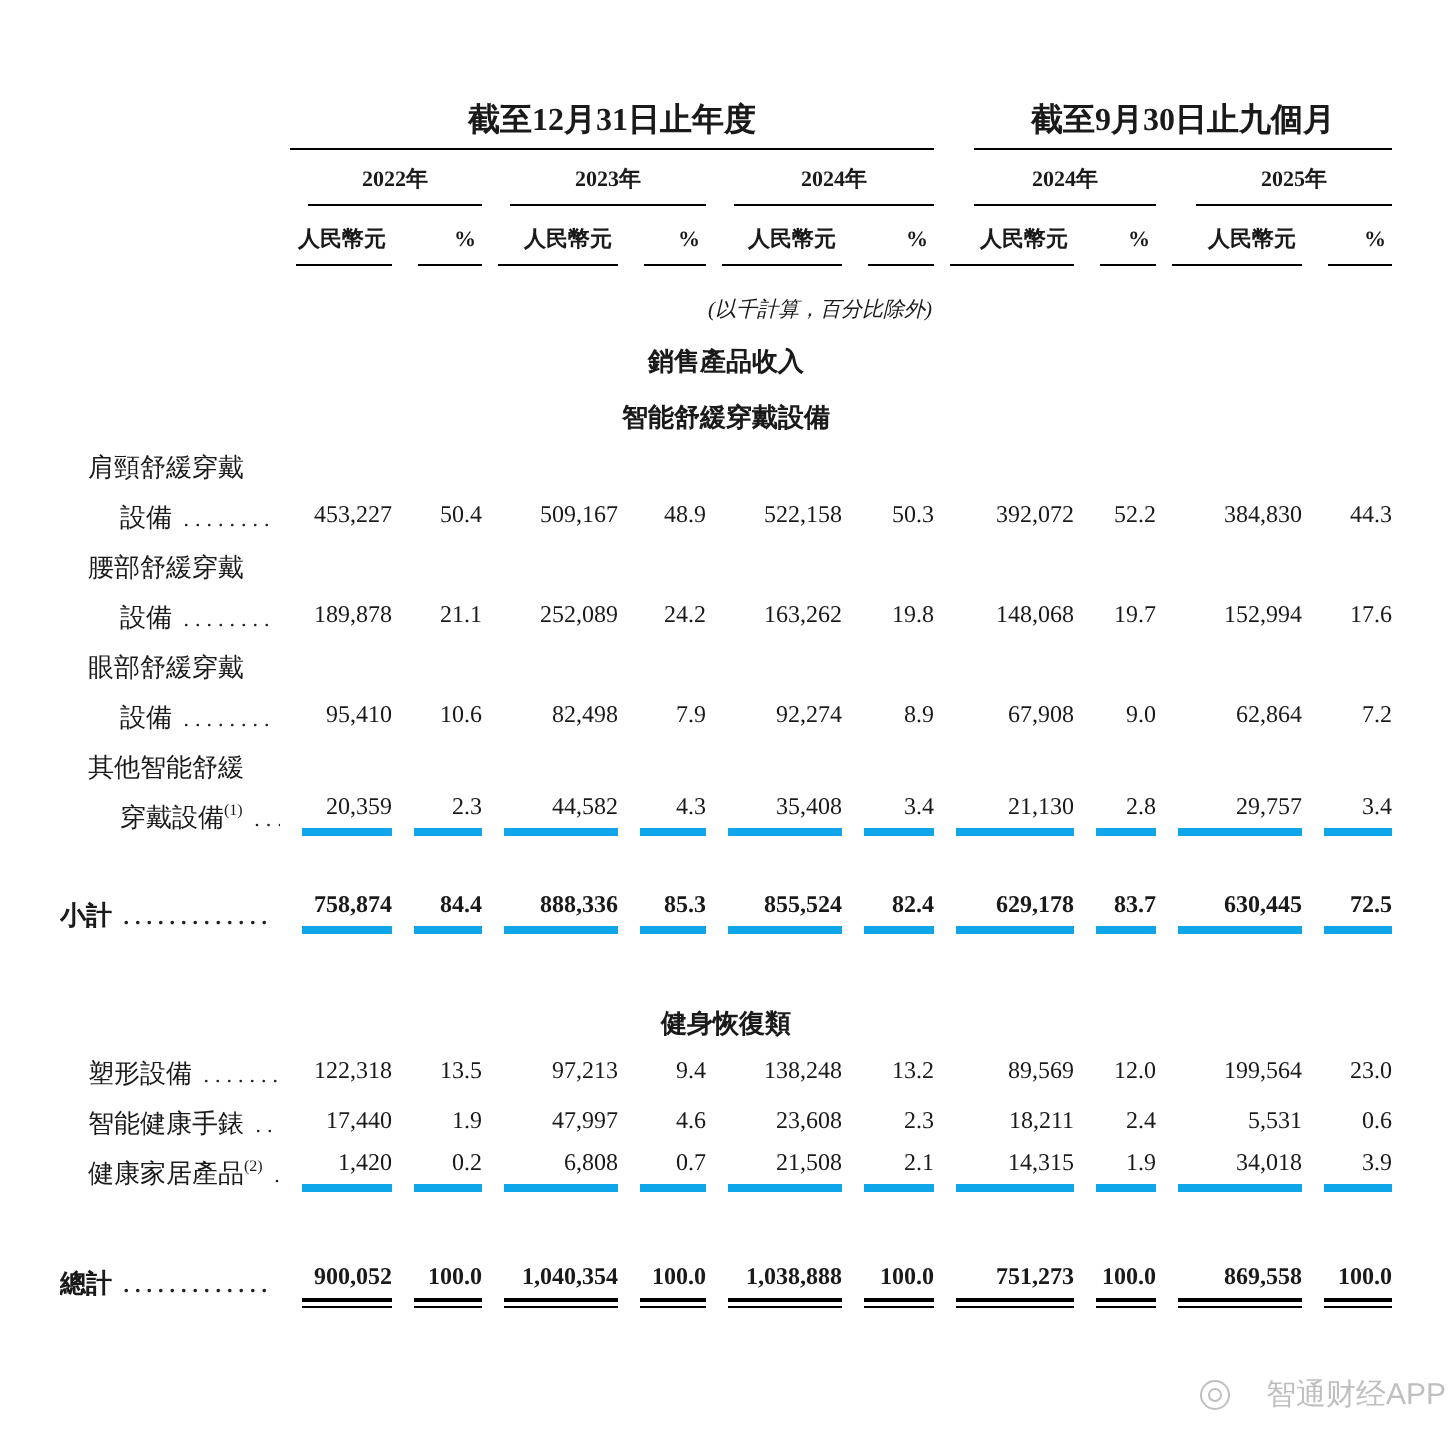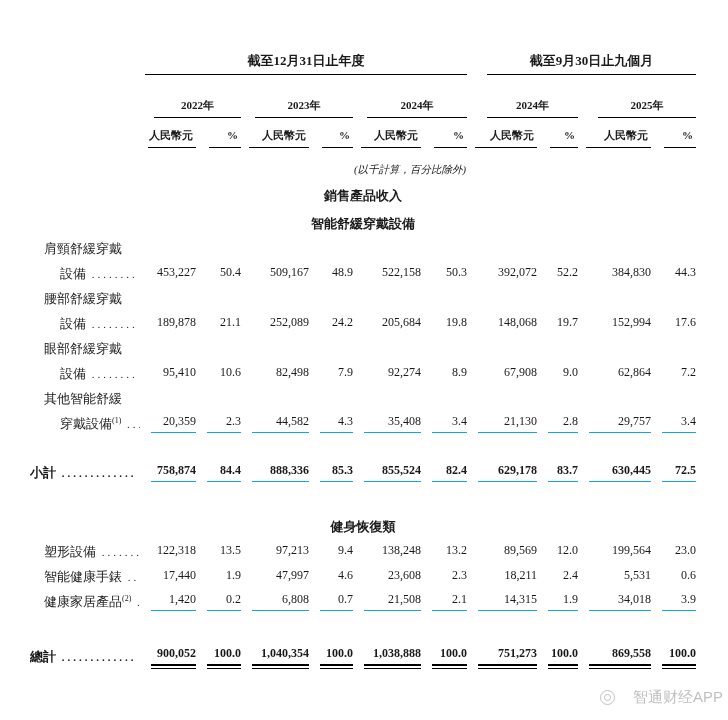--- a/index.html
+++ b/index.html
@@ -13,46 +13,46 @@
 
   table.rev{
     position:absolute;left:30px;top:52px;
     border-collapse:collapse;table-layout:fixed;width:666px;
     font-size:12px;
   }
   td,th{padding:0;margin:0;font-weight:normal;vertical-align:bottom;}
 
   
   th .gline{border-bottom:1.5px solid #000;text-align:center;font-weight:bold;
-    font-size:13px;padding-bottom:4px;height:18px;line-height:18px;}
+    font-size:16px;padding-bottom:4px;height:18px;line-height:18px;}
   .gline.gl-left{margin-left:5px;}
   .gline.gl-right{margin-left:20px;}
   th .yline{border-bottom:1px solid #000;text-align:center;font-weight:bold;
-    font-size:11px;padding-bottom:4px;height:16px;line-height:16px;margin-top:22px;}
+    font-size:11px;padding-bottom:4px;height:16px;line-height:16px;margin-top:7px;}
   .yl-l{margin-left:14px;} .yl-r{margin-left:20px;}
   th .uline{border-bottom:1px solid #000;text-align:right;font-weight:bold;
     font-size:11px;padding-bottom:4px;height:15px;line-height:15px;margin-top:10px;padding-right:3px;}
   .u-rmb{margin-left:8px;} .u-pct{margin-left:13px;}
   .noterow td{height:29px;}
   .note{font-style:italic;font-size:10.5px;white-space:nowrap;}
   .note-right{text-align:center;}
   .note-center{text-align:center;}
 
   
   tr.hsec td{height:28px;text-align:center;}
   tr.hitem td{height:25px;}
   .lbl{font-size:13px;white-space:nowrap;overflow:hidden;}
   .lbl.bold{font-weight:bold;}
   .ind1{padding-left:14px;} .ind2{padding-left:30px;}
   .leader{letter-spacing:3px;font-size:11px;color:#222;}
   sup{font-size:8px;line-height:0;}
   td.num{text-align:right;}
   td.num .v{display:block;margin-left:11px;padding-bottom:3px;text-align:right;white-space:nowrap;}
   tr.bold-vals td.num .v{font-weight:bold;}
-  td.num.r-single .v{border-bottom:1px solid #0ea5e9;}
+  td.num.r-single .v{border-bottom:4px solid #0ea5e9;}
   td.num.r-double .v{border-bottom:2.5px solid #000;position:relative;}
   td.num.r-double .v::after{content:"";position:absolute;left:0;right:0;bottom:-5px;border-bottom:1px solid #000;}
 
   .watermark{
     position:absolute;right:5px;top:688px;z-index:5;
     font-family:"Liberation Sans","DejaVu Sans",sans-serif;
     color:#b5b5b5;font-size:15px;opacity:.85;display:flex;align-items:center;gap:18px;
   }
   .wm-icon{display:inline-block;width:15px;height:15px;border:1.5px solid #b5b5b5;
     border-radius:50%;box-sizing:border-box;position:relative;}
@@ -203,21 +203,21 @@
           <td class="num">
             <span class="v">21.1</span>
           </td>
           <td class="num">
             <span class="v">252,089</span>
           </td>
           <td class="num">
             <span class="v">24.2</span>
           </td>
           <td class="num">
-            <span class="v">205,684</span>
+            <span class="v">163,262</span>
           </td>
           <td class="num">
             <span class="v">19.8</span>
           </td>
           <td class="num">
             <span class="v">148,068</span>
           </td>
           <td class="num">
             <span class="v">19.7</span>
           </td>

